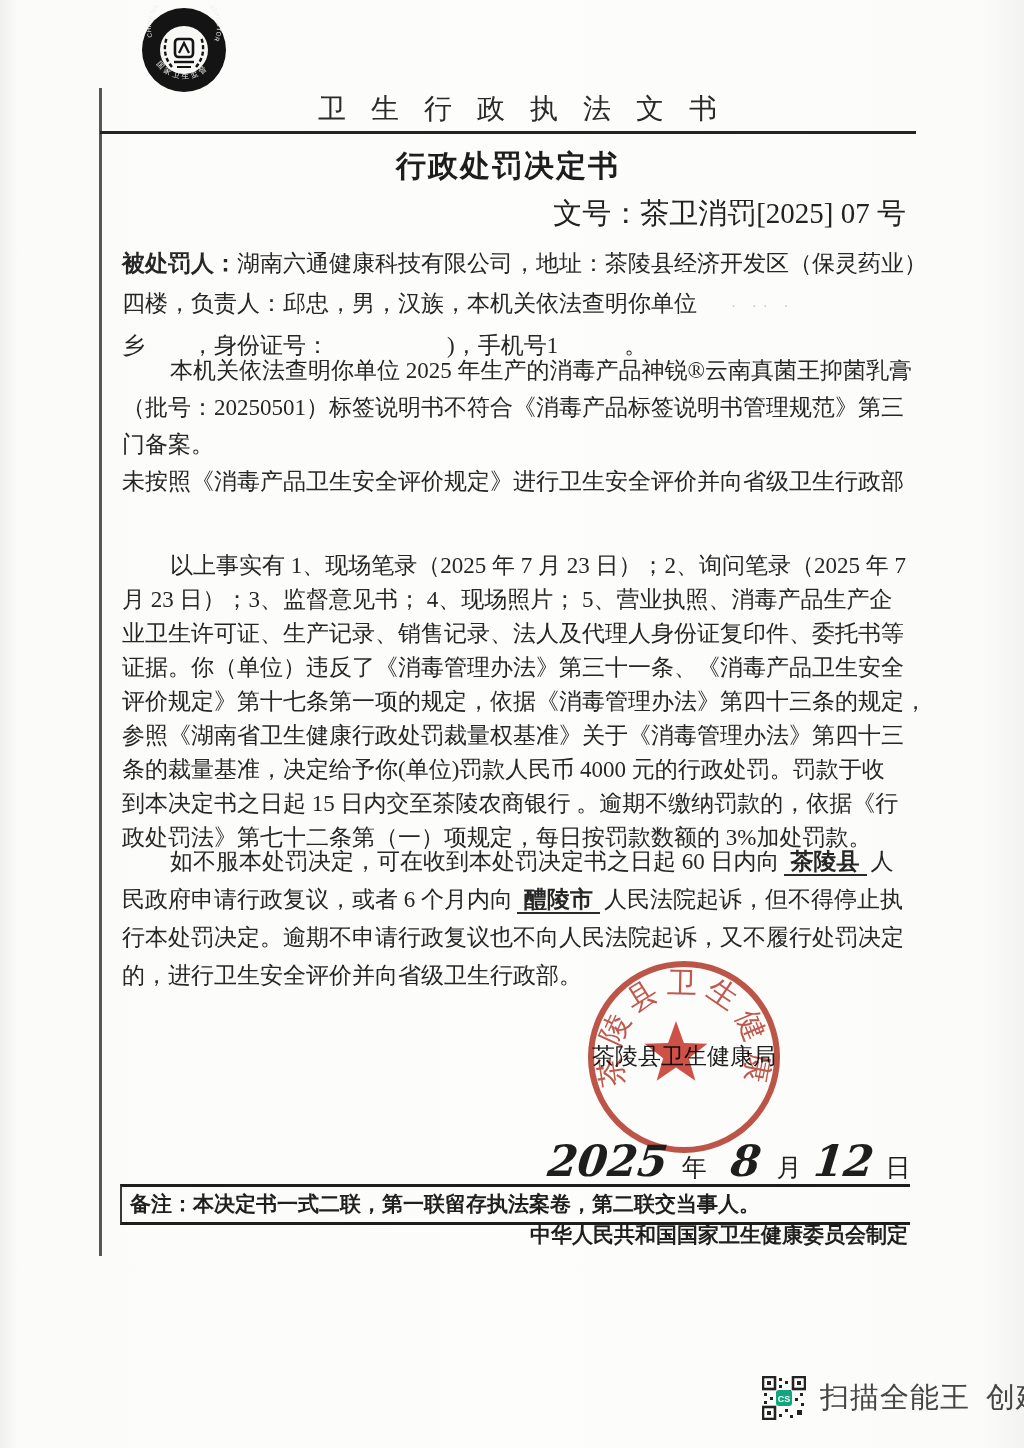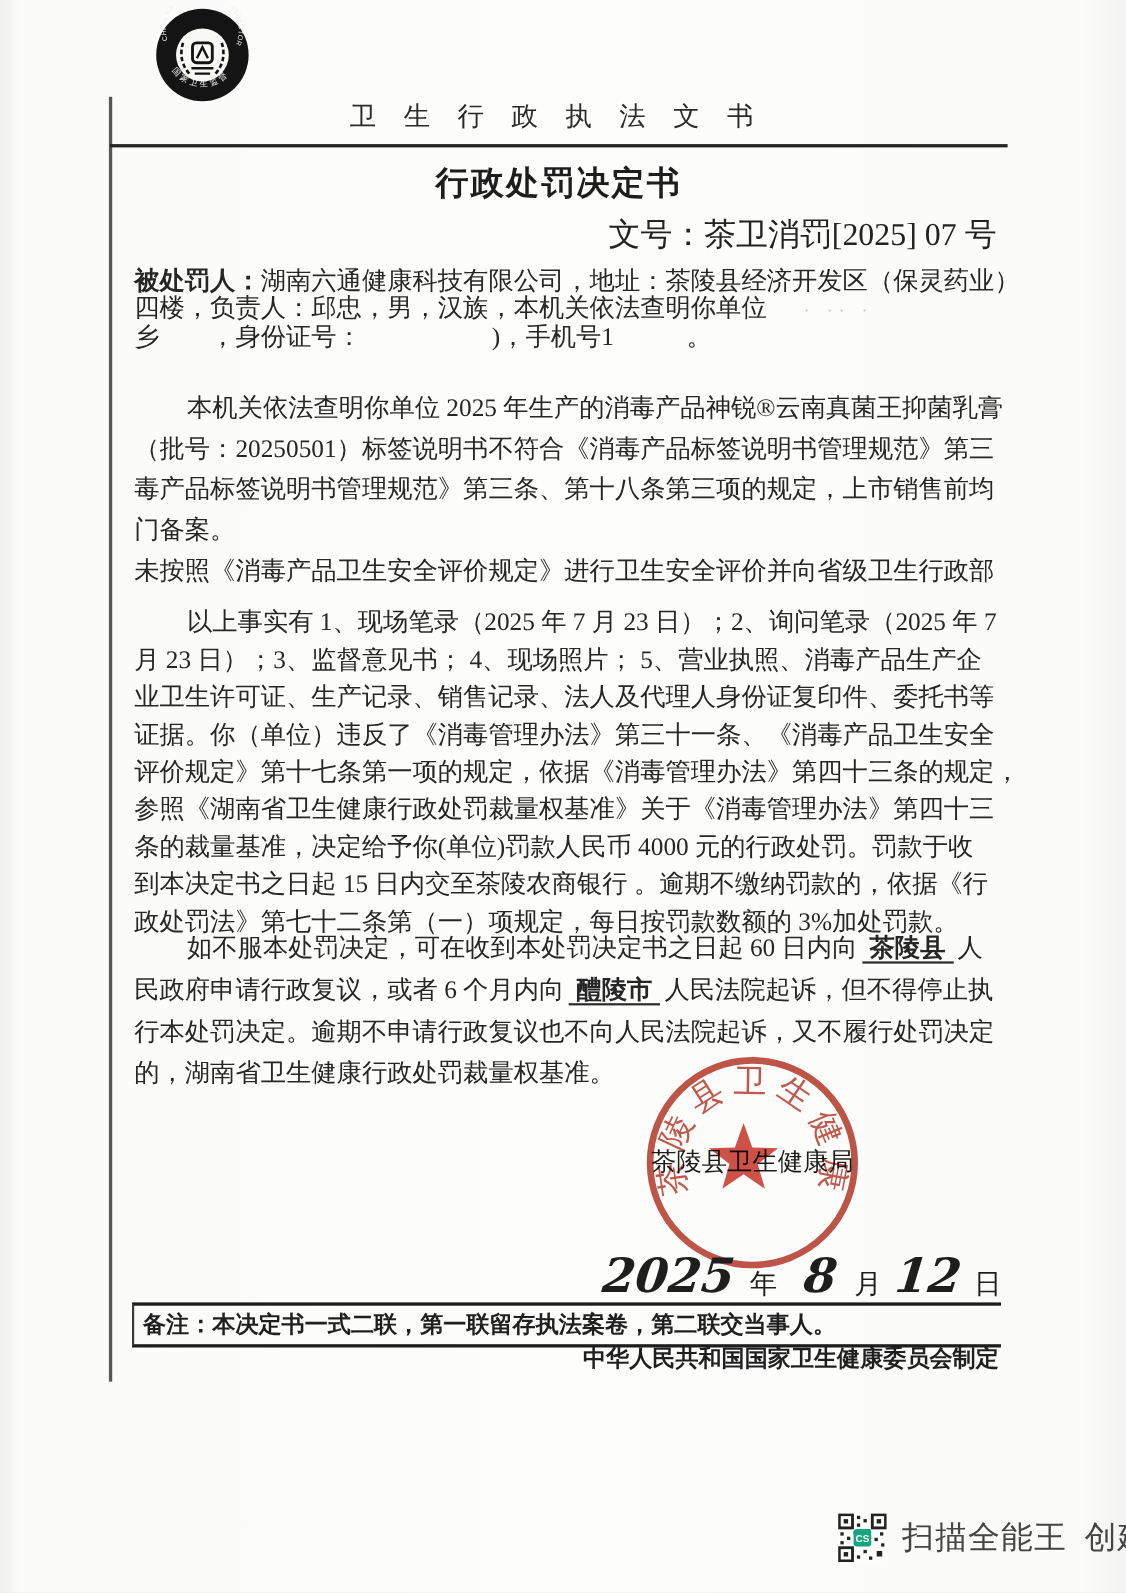--- a/index.html
+++ b/index.html
@@ -6,30 +6,30 @@
   html,body { background:#e8e8e6; }
   .page {
     position:relative; width:1024px; height:1448px; overflow:hidden;
     background:linear-gradient(90deg,#efefec 0,#fbfbf9 18px,#fdfdfc 50%,#fbfbf9 96%,#f3f3f0 100%);
     font-family:"Liberation Serif", serif; color:#242424;
   }
   .scan-edge { position:absolute; left:99px; top:88px; width:3px; height:1168px;
     background:rgba(42,40,38,.78); filter:blur(.4px); }
   
   .logo { position:absolute; left:134px; top:5px; }
-  .doc-class { position:absolute; left:318px; top:90px; font-size:24px; letter-spacing:25px;
+  .doc-class { position:absolute; left:318px; top:90px; font-size:28px; letter-spacing:25px;
     white-space:nowrap; color:#2a2a2a; }
   .head-rule { position:absolute; left:100px; top:131px; width:816px; height:3px; background:#242424; }
   .doc-title { position:absolute; left:100px; top:146px; width:816px; text-align:center;
     font-family:"Liberation Sans", sans-serif; font-weight:bold; font-size:30px; color:#1d1d1d; letter-spacing:2px; }
   .doc-no { position:absolute; right:118px; top:194px; font-size:29px; color:#222; white-space:nowrap; }
   
   .para { position:absolute; left:122px; width:790px; font-size:23px; color:#262626; }
   .para .ln { white-space:nowrap; }
-  #p1 { top:243px; } #p1 .ln { line-height:24px; }
+  #p1 { top:243px; } #p1 .ln { line-height:40px; }
   #p2 { top:352px; } #p2 .ln { line-height:37px; }
   #p3 { top:549px; } #p3 .ln { line-height:34px; }
   #p4 { top:843px; } #p4 .ln { line-height:38px; }
   .indent { padding-left:48px; }
   .lbl { font-family:"Liberation Sans", sans-serif; font-weight:bold; }
   .faint { color:#c6c6c2; font-size:15px; letter-spacing:6px; }
   .gap-a { display:inline-block; width:46px; } .gap-b { display:inline-block; width:118px; }
   .gap-c { display:inline-block; width:66px; }
   .uline { font-weight:bold; border-bottom:2px solid #2a2a2a; padding:0 7px; margin:0 4px; }
   
@@ -89,42 +89,41 @@
 
   <div class="para" id="p1">
     <div class="ln"><span class="lbl">被处罚人：</span><span>湖南六通健康科技有限公司，地址：茶陵县经济开发区（保灵药业）</span></div>
     <div class="ln"><span>四楼，负责人：邱忠，男，汉族，本机关依法查明你单位</span><span class="faint" style="margin-left:34px;">· ·· ·</span></div>
     <div class="ln"><span>乡</span><span class="gap-a"></span><span>，身份证号：</span><span class="gap-b"></span><span>)，手机号1</span><span class="gap-c"></span><span>。</span></div>
   </div>
 
   <div class="para" id="p2">
     <div class="ln indent">本机关依法查明你单位 2025 年生产的消毒产品神锐®云南真菌王抑菌乳膏</div>
     <div class="ln">（批号：20250501）标签说明书不符合《消毒产品标签说明书管理规范》第三</div>
-    <div class="ln">毒产品标签说明书管理规范》第三条、第十八条第三项的规定，上市销售前均</div>
     <div class="ln">门备案。</div>
     <div class="ln">未按照《消毒产品卫生安全评价规定》进行卫生安全评价并向省级卫生行政部</div>
   </div>
 
   <div class="para" id="p3">
     <div class="ln indent">以上事实有 1、现场笔录（2025 年 7 月 23 日）；2、询问笔录（2025 年 7</div>
     <div class="ln">月 23 日）；3、监督意见书；  4、现场照片；  5、营业执照、消毒产品生产企</div>
     <div class="ln">业卫生许可证、生产记录、销售记录、法人及代理人身份证复印件、委托书等</div>
     <div class="ln">证据。你（单位）违反了《消毒管理办法》第三十一条、《消毒产品卫生安全</div>
     <div class="ln">评价规定》第十七条第一项的规定，依据《消毒管理办法》第四十三条的规定，</div>
     <div class="ln">参照《湖南省卫生健康行政处罚裁量权基准》关于《消毒管理办法》第四十三</div>
     <div class="ln">条的裁量基准，决定给予你(单位)罚款人民币 4000 元的行政处罚。罚款于收</div>
     <div class="ln">到本决定书之日起 15 日内交至茶陵农商银行 。逾期不缴纳罚款的，依据《行</div>
     <div class="ln">政处罚法》第七十二条第（一）项规定，每日按罚款数额的 3%加处罚款。</div>
   </div>
 
   <div class="para" id="p4">
     <div class="ln indent"><span>如不服本处罚决定，可在收到本处罚决定书之日起 60 日内向</span><span class="uline">茶陵县</span><span>人</span></div>
     <div class="ln"><span>民政府申请行政复议，或者 6 个月内向</span><span class="uline">醴陵市</span><span>人民法院起诉，但不得停止执</span></div>
     <div class="ln">行本处罚决定。逾期不申请行政复议也不向人民法院起诉，又不履行处罚决定</div>
-    <div class="ln">的，湖南省卫生健康行政处罚裁量权基准。</div>
+    <div class="ln">的，进行卫生安全评价并向省级卫生行政部。</div>
   </div>
 
   <div class="overlay-name">茶陵县卫生健康局</div>
 
   <svg class="seal" width="224" height="224" viewBox="0 0 224 224">
     <circle cx="112" cy="110" r="93" fill="none" stroke-width="6" opacity="0.9" stroke="#b5372a"></circle>
     <path id="sealArc" d="M 54 137.1 A 64 64 0 1 1 170 137.1" fill="none"></path>
     <text font-size="30" letter-spacing="7" opacity="0.88" font-family="Liberation Serif, serif" fill="#b5372a">
       <textPath href="#sealArc">茶陵县卫生健康局</textPath>
     </text>

